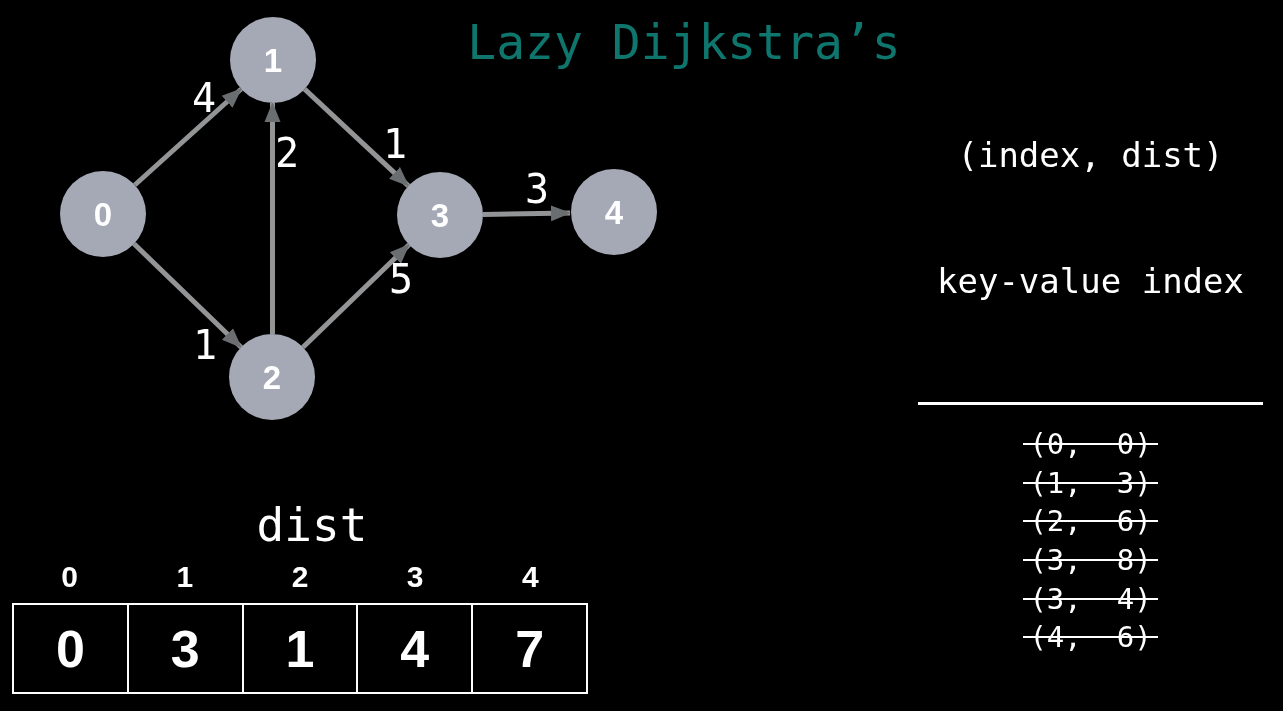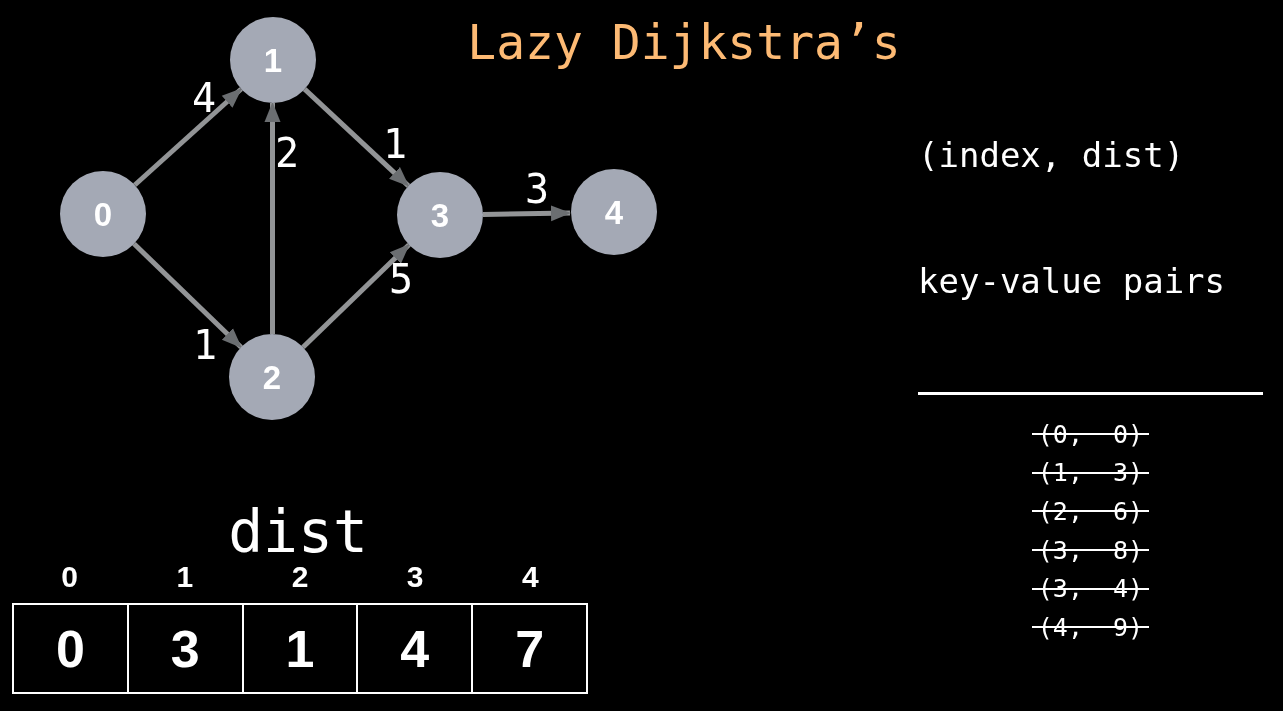--- a/index.html
+++ b/index.html
@@ -15,21 +15,21 @@
 
   
   .title {
     position: absolute;
     left: 444px;
     top: 14px;
     width: 480px;
     text-align: center;
     font-size: 48px;
     letter-spacing: 0px;
-    color: #fdba74;
+    color: #0f766e;
     white-space: pre;
   }
 
   
   .graph {
     position: absolute;
     left: 0;
     top: 0;
   }
   .graph text.node-label {
@@ -45,57 +45,58 @@
   }
 
   
   .pq {
     position: absolute;
     left: 918px;
     top: 50px;
     width: 345px;
   }
   .pq-header {
+    text-align: center;
     font-size: 34px;
     line-height: 42px;
     border-bottom: 3px solid #fff;
-    padding-bottom: 6px;
+    padding-bottom: 16px;
     white-space: pre;
   }
   .pq-list { margin-top: 20px; }
   .pq-row {
     height: 38.6px;
     display: flex;
     justify-content: center;
     align-items: center;
   }
   .pair {
     position: relative;
-    font-size: 25px;
+    font-size: 29px;
     white-space: pre;
     display: inline-block;
   }
   .pair.struck::after {
     content: '';
     position: absolute;
     left: -6px;
     right: -6px;
     top: calc(50% - 1px);
     height: 2px;
     background: #fff;
   }
 
   
   .dist-label {
     position: absolute;
-    left: 198px;
+    left: 212px;
     top: 498px;
     width: 200px;
     text-align: center;
-    font-size: 58px;
+    font-size: 46px;
   }
   .dist-indices {
     position: absolute;
     left: 12px;
     top: 558px;
     width: 576px;
     display: flex;
     font-family: "Liberation Sans", sans-serif;
     font-weight: bold;
     font-size: 30px;
@@ -174,40 +175,40 @@
     </g>
     <g>
       <circle cx="614" cy="212" r="43" fill="#a4a9b5"></circle>
       <text class="node-label" x="614" y="224" text-anchor="middle">4</text>
     </g>
   </svg>
 
   <div class="pq">
     <div class="pq-header">
       <div>(index, dist)</div>
-      <div>key-value pairs</div>
+      <div>key-value index</div>
     </div>
     <div class="pq-list">
       <div class="pq-row">
           <span class="pair struck">(0,  0)</span>
         </div>
       <div class="pq-row">
           <span class="pair struck">(1,  3)</span>
         </div>
       <div class="pq-row">
           <span class="pair struck">(2,  6)</span>
         </div>
       <div class="pq-row">
           <span class="pair struck">(3,  8)</span>
         </div>
       <div class="pq-row">
           <span class="pair struck">(3,  4)</span>
         </div>
       <div class="pq-row">
-          <span class="pair struck">(4,  9)</span>
+          <span class="pair struck">(4,  6)</span>
         </div>
     </div>
   </div>
 
   <div class="dist-label">dist</div>
 
   <div class="dist-indices">
     <div class="idx">0</div>
     <div class="idx">1</div>
     <div class="idx">2</div>

